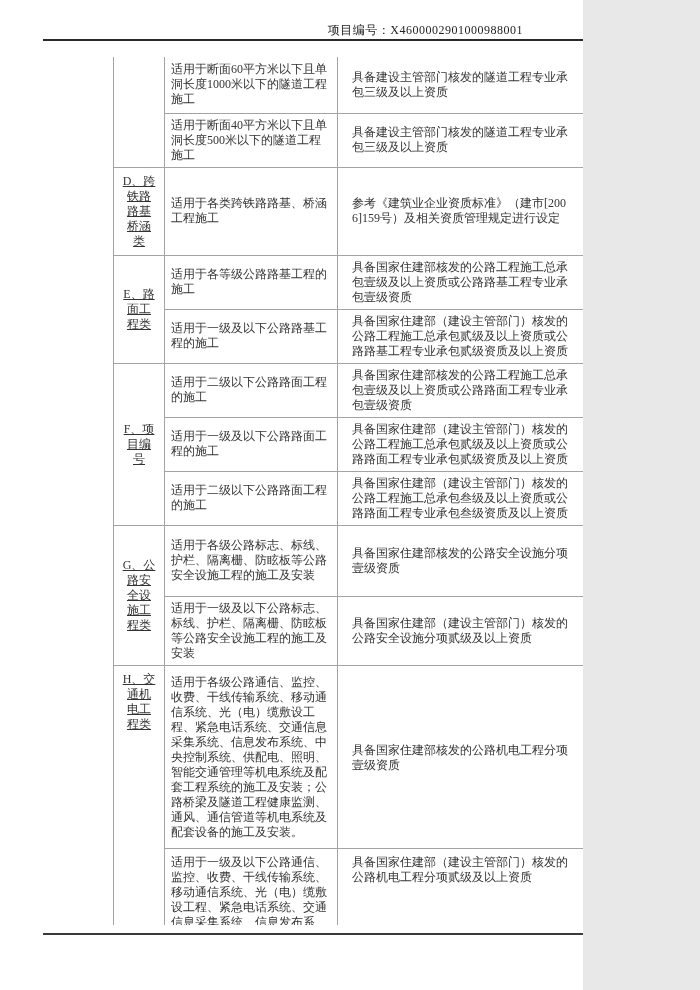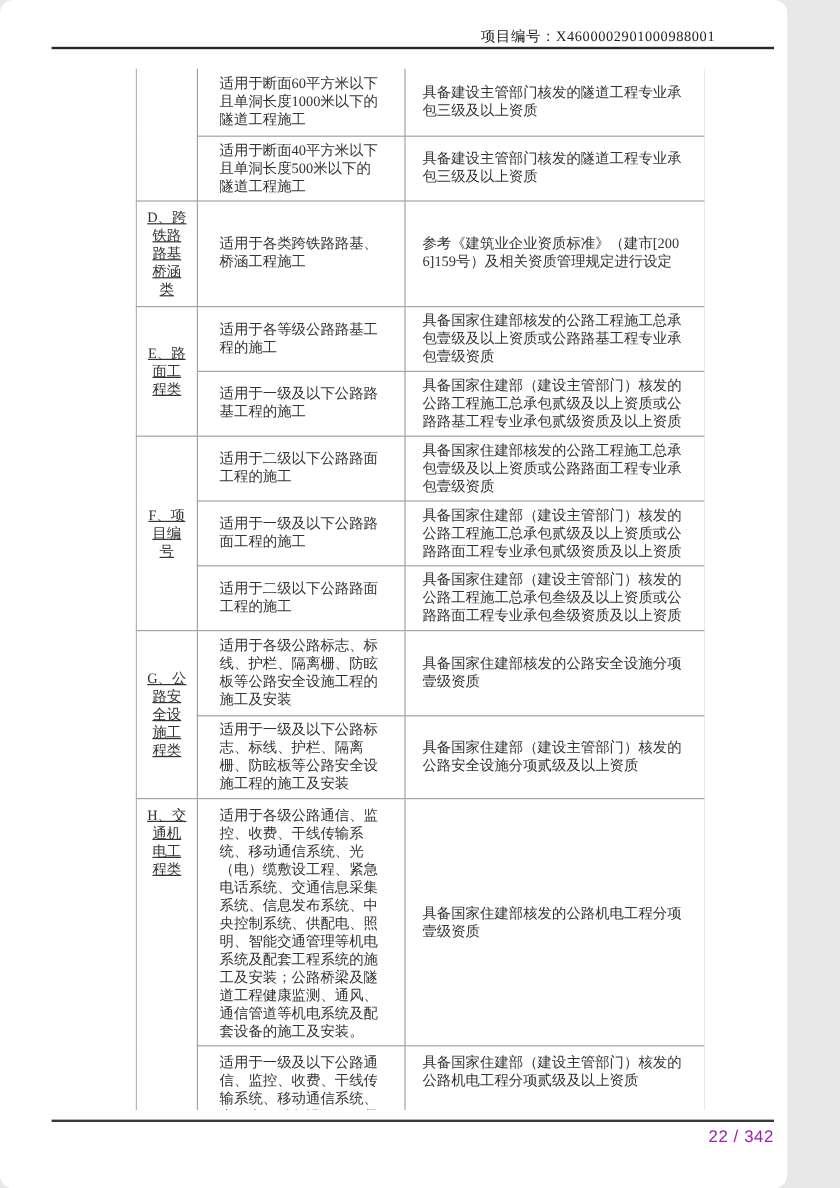--- a/index.html
+++ b/index.html
@@ -1,25 +1,24 @@
 <!DOCTYPE html>
 <html><head>
 <meta charset="utf-8">
 <style>
   * { margin: 0; padding: 0; box-sizing: border-box; }
   html, body { background: #e8e8e8; }
   .page {
     position: relative;
-    width: 656px;
+    width: 583px;
     height: 990px;
     background: #ffffff;
     overflow: hidden;
     font-family: "Liberation Serif", "DejaVu Serif", serif;
     color: #2e2e2e;
-    border-radius: 11px;
   }
   
   .doc-header {
     position: absolute;
     top: 22px;
     right: 60px;
     font-size: 12px;
     letter-spacing: 0.5px;
     color: #222;
     white-space: nowrap;
@@ -45,21 +44,21 @@
     border-collapse: collapse;
     table-layout: fixed;
     width: 474px;
     font-size: 12px;
     line-height: 15px;
     color: #333;
   }
   .qual-table td {
     border: 1px solid #a3a3a3;
     vertical-align: middle;
-    padding: 4px 18px;
+    padding: 4px 6px;
     word-break: break-all;
     overflow: hidden;
   }
   .qual-table tr:first-child td { border-top: none; }
   td.cat {
     text-align: center;
     padding: 4px 8px;
     text-decoration: underline;
   }
   td.qual { padding: 4px 14px; }

